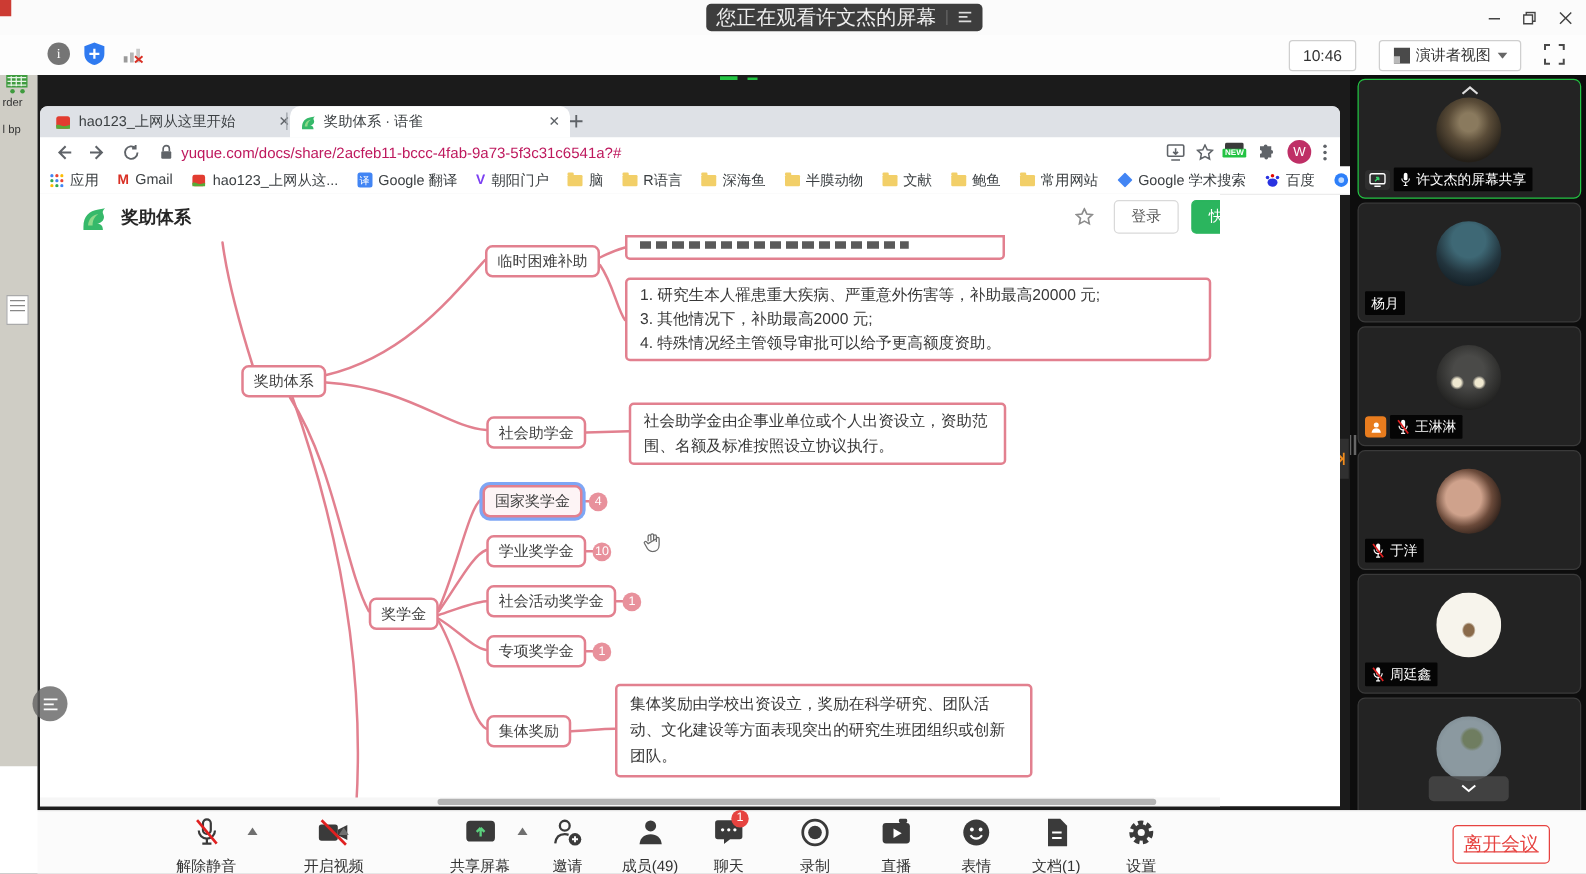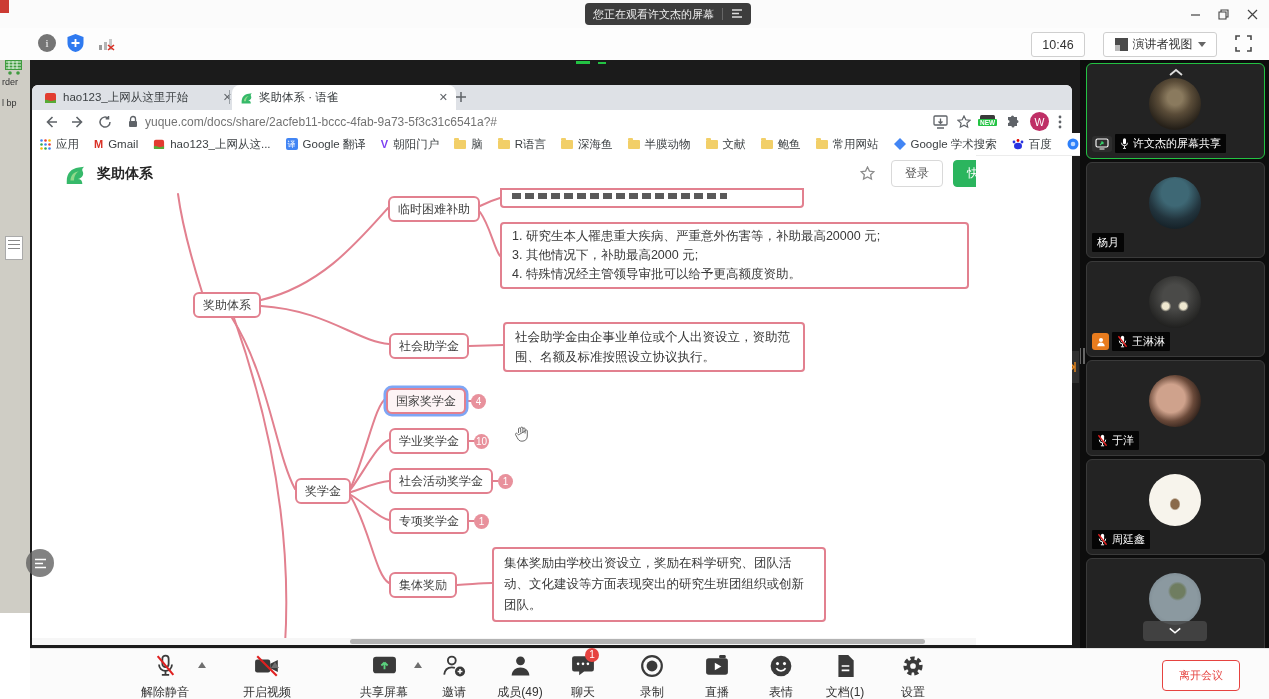--- a/index.html
+++ b/index.html
@@ -3,40 +3,40 @@
 <meta charset="utf-8">
 <style>
   html,body{margin:0;padding:0;background:#888;}
   #app{position:relative;width:1269px;height:699px;overflow:hidden;background:#fff;
        font-family:"Liberation Sans","DejaVu Sans",sans-serif;-webkit-font-smoothing:antialiased;}
   .abs{position:absolute;}
   .ico svg{display:block;}
   
   #titlebar{left:0;top:0;width:1269px;height:28px;background:#fbfbfb;border-bottom:1px solid #ececec;}
   #banner-pill{left:565px;top:3px;height:22px;background:#3d3d3d;border-radius:4px;color:#efefef;
-      display:flex;align-items:center;padding:0 8px;font-size:11px;gap:8px;margin-left:20px;}
+      display:flex;align-items:center;padding:0 8px;font-size:16px;gap:8px;}
   #banner-pill .sep{width:1px;height:12px;background:#666;}
   .winbtn{width:18px;height:18px;top:5px;color:#444;display:flex;align-items:center;justify-content:center;}
   #menubar{left:0;top:28px;width:1269px;height:32px;background:#fdfdfd;border-bottom:1px solid #e3e3e3;}
   .chip-box{border:1px solid #cfcfcf;border-radius:3px;background:#fff;display:flex;align-items:center;
       justify-content:center;font-size:12.5px;color:#333;}
   
   #desktop{left:0;top:60px;width:30px;height:553px;background:#cfcdc5;overflow:hidden;}
   .dt-txt{font-size:9px;color:#333;line-height:10px;}
   
   #share{left:30px;top:60px;width:1050px;height:588px;background:#1b1b1b;overflow:hidden;}
   #browser{left:2px;top:25px;width:1040px;height:560px;background:#fff;border-radius:6px 6px 0 0;}
   #tabstrip{left:0;top:0;width:1040px;height:25px;background:#dee1e6;border-radius:6px 6px 0 0;}
   .tab{position:absolute;display:flex;align-items:center;gap:6px;font-size:11.5px;color:#3c4043;}
   #tab2{left:200px;top:0;width:208px;height:25px;background:#fff;border-radius:8px 8px 0 0;padding:0 8px;}
   #tab1{left:6px;top:2px;width:188px;height:21px;padding:0 6px;}
   .tab .title{flex:1;overflow:hidden;white-space:nowrap;}
   .tab-x{color:#5f6368;font-size:11px;}
   #addressbar{left:0;top:25px;width:1040px;height:23px;background:#fff;display:flex;align-items:center;}
-  #urltext{font-size:12px;color:#737373;}
+  #urltext{font-size:12px;color:#be185d;}
   #bookmarks{left:0;top:48px;width:1040px;height:22px;background:#fff;border-bottom:1px solid #ececec;
       display:flex;align-items:center;gap:15px;padding-left:8px;font-size:11.5px;color:#3c4043;overflow:hidden;}
   .bm{display:flex;align-items:center;gap:5px;white-space:nowrap;}
   .folder{width:12px;height:9px;background:#f2cf68;border-radius:1px;position:relative;}
   .folder:before{content:"";position:absolute;left:0;top:-2px;width:5px;height:2px;background:#f2cf68;border-radius:1px 1px 0 0;}
   
   #page{left:0;top:70px;width:944px;height:490px;background:#fff;overflow:hidden;}
   #yq-header{left:0;top:0;width:1040px;height:37px;border-bottom:1px solid #ececec;background:#fff;display:flex;align-items:center;}
   #yq-title{font-size:14px;font-weight:bold;color:#262626;}
   .yq-btn{border:1px solid #d9d9d9;border-radius:4px;background:#fff;font-size:12px;color:#595959;padding:4px 13px;}
@@ -59,21 +59,21 @@
   .plabel{position:absolute;left:5px;bottom:5px;display:flex;align-items:center;gap:3px;}
   .pchip{background:rgba(0,0,0,.85);color:#fff;font-size:11px;padding:2px 5px;display:flex;align-items:center;gap:4px;border-radius:1px;}
   
   #toolbar{left:30px;top:648px;width:1239px;height:51px;background:#fbfbfb;border-top:1px solid #e4e4e4;}
   .tb-item{position:absolute;top:5px;width:64px;margin-left:-32px;text-align:center;color:#333;}
   .tb-item .lab{font-size:12px;margin-top:2px;}
   .tb-item .ico{display:inline-block;height:24px;}
   .caret{position:absolute;width:0;height:0;border-left:4px solid transparent;border-right:4px solid transparent;
       border-bottom:6px solid #6f6f6f;top:13px;}
   #leave-btn{position:absolute;left:1132px;top:11px;width:76px;height:29px;border:1px solid #e64340;border-radius:4px;
-      color:#e64340;font-size:11px;background:#fff;display:flex;align-items:center;justify-content:center;}
+      color:#e64340;font-size:15px;background:#fff;display:flex;align-items:center;justify-content:center;text-decoration:underline;}
   .badge-red{position:absolute;background:#e64340;color:#fff;border-radius:50%;width:14px;height:14px;
       font-size:10px;line-height:14px;text-align:center;}
 </style>
 </head>
 <body>
 
 <div id="app">
 
   <div class="abs" id="titlebar">
     <div class="abs" style="left:0;top:0;width:9px;height:13px;background:#cc3b33;"></div>

